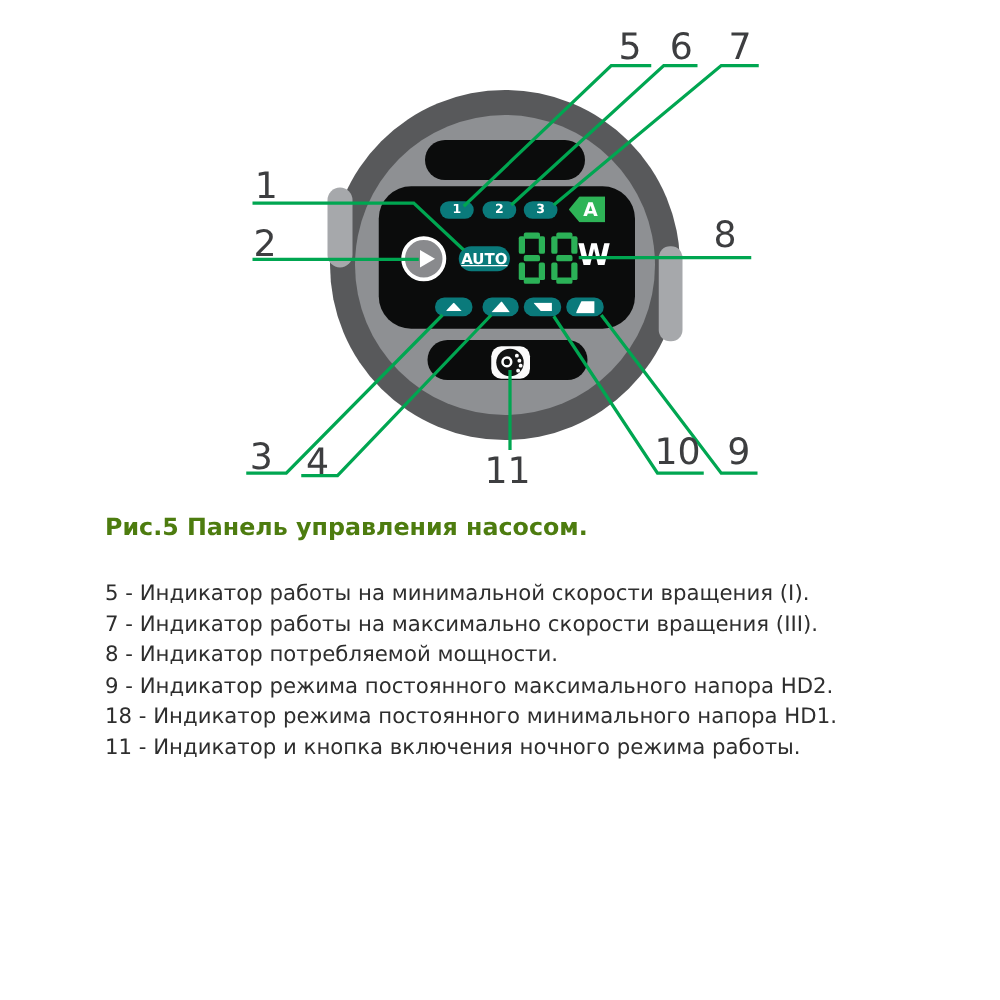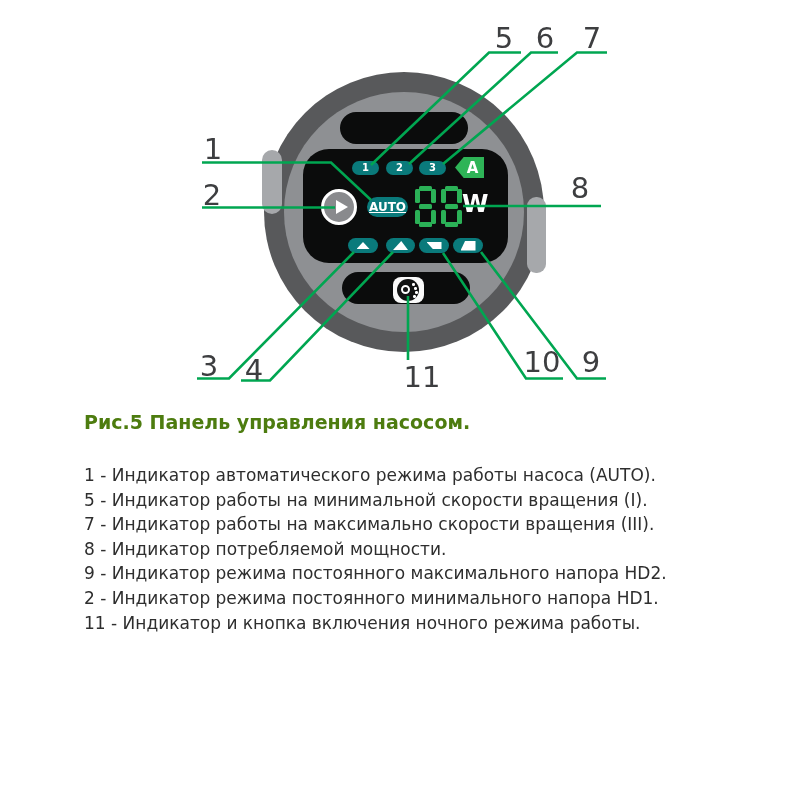--- a/index.html
+++ b/index.html
@@ -62,21 +62,21 @@
   .nb-ring{position:absolute;left:4px;top:6px;width:9px;height:9px;border:2px solid #fff;border-radius:50%;box-sizing:border-box;}
   .nb-dot{position:absolute;left:15px;top:4px;width:2.5px;height:2.5px;border-radius:50%;background:#fff;
           box-shadow:2px 4px 0 0 #fff,3px 8px 0 0 #fff,1px 12px 0 0 #fff;}
 
   
   .callout-svg{position:absolute;left:0;top:0;width:800px;height:410px;pointer-events:none;}
   .callout-svg polyline,.callout-svg line{fill:none;stroke:#00a651;stroke-width:2.6;}
   .cnum{position:absolute;transform:translate(-50%,-50%);font-size:29px;color:#3d3e40;line-height:1;}
   .n1{left:213px;top:149px;} .n2{left:212px;top:195px;} .n3{left:209px;top:366px;} .n4{left:254px;top:370px;}
   .n5{left:504px;top:38px;} .n6{left:545px;top:38px;} .n7{left:592px;top:38px;} .n8{left:580px;top:188px;}
-  .n9{left:591px;top:362px;} .n10{left:542px;top:362px;} .n11{left:406px;top:377px;margin-left:16px;}
+  .n9{left:591px;top:362px;} .n10{left:542px;top:362px;} .n11{left:406px;top:377px;}
 
   
   .caption{position:absolute;left:84px;top:411px;font-size:19px;font-weight:bold;color:#4d7c0f;}
   .legend{position:absolute;left:84px;top:463px;width:700px;font-size:17px;line-height:24.6px;color:#2e2e2e;}
   .legend-item{white-space:pre-line;}
 </style>
 </head>
 <body>
 
 <div class="page">
@@ -166,22 +166,21 @@
     <div class="cnum n7">7</div>
     <div class="cnum n8">8</div>
     <div class="cnum n9">9</div>
     <div class="cnum n10">10</div>
     <div class="cnum n11">11</div>
   </div>
 
   <div class="caption">Рис.5 Панель управления насосом.</div>
 
   <div class="legend">
-    <div class="legend-item">1 - Индикатор автоматического режима работы насоса (AUTO).</div>
     <div class="legend-item">5 - Индикатор работы на минимальной скорости вращения (I).</div>
     <div class="legend-item">7 - Индикатор работы на максимально скорости вращения (III).</div>
     <div class="legend-item">8 - Индикатор потребляемой мощности.</div>
     <div class="legend-item">9 - Индикатор режима постоянного максимального напора HD2.</div>
-    <div class="legend-item">2 - Индикатор режима постоянного минимального напора HD1.</div>
+    <div class="legend-item">18 - Индикатор режима постоянного минимального напора HD1.</div>
     <div class="legend-item">11 - Индикатор и кнопка включения ночного режима работы.</div>
   </div>
 
 </div>
 
 </body></html>

